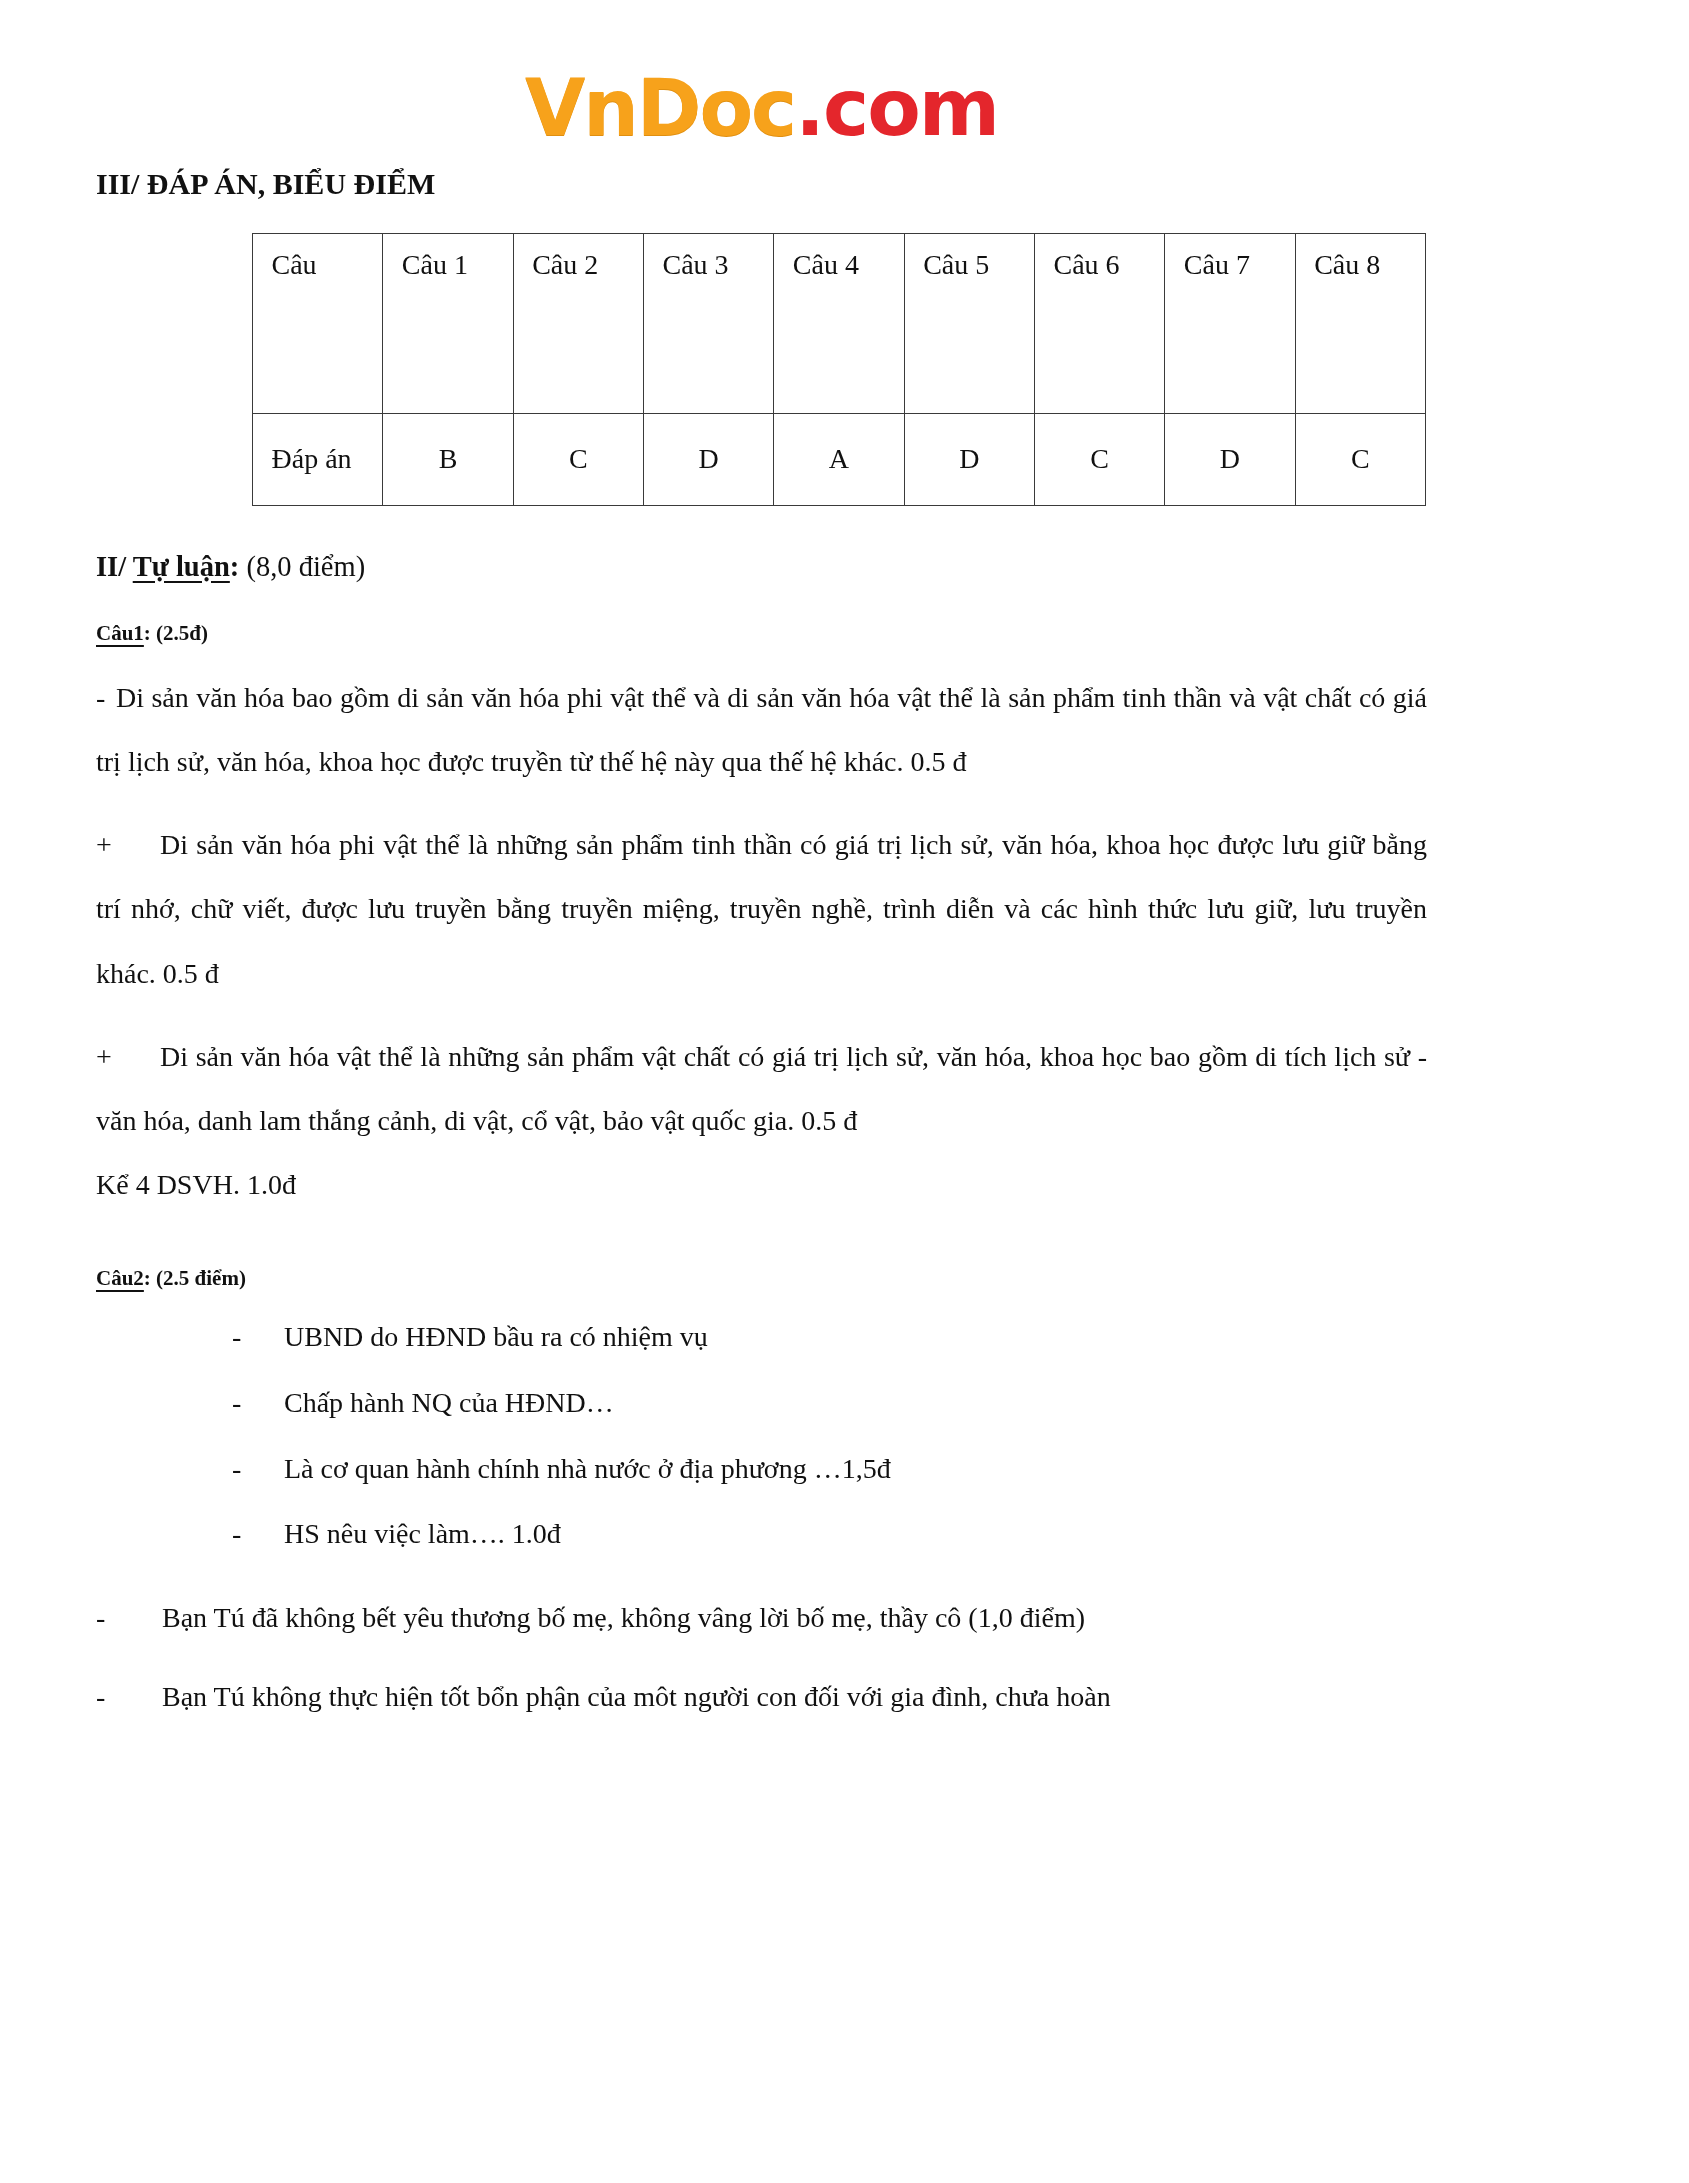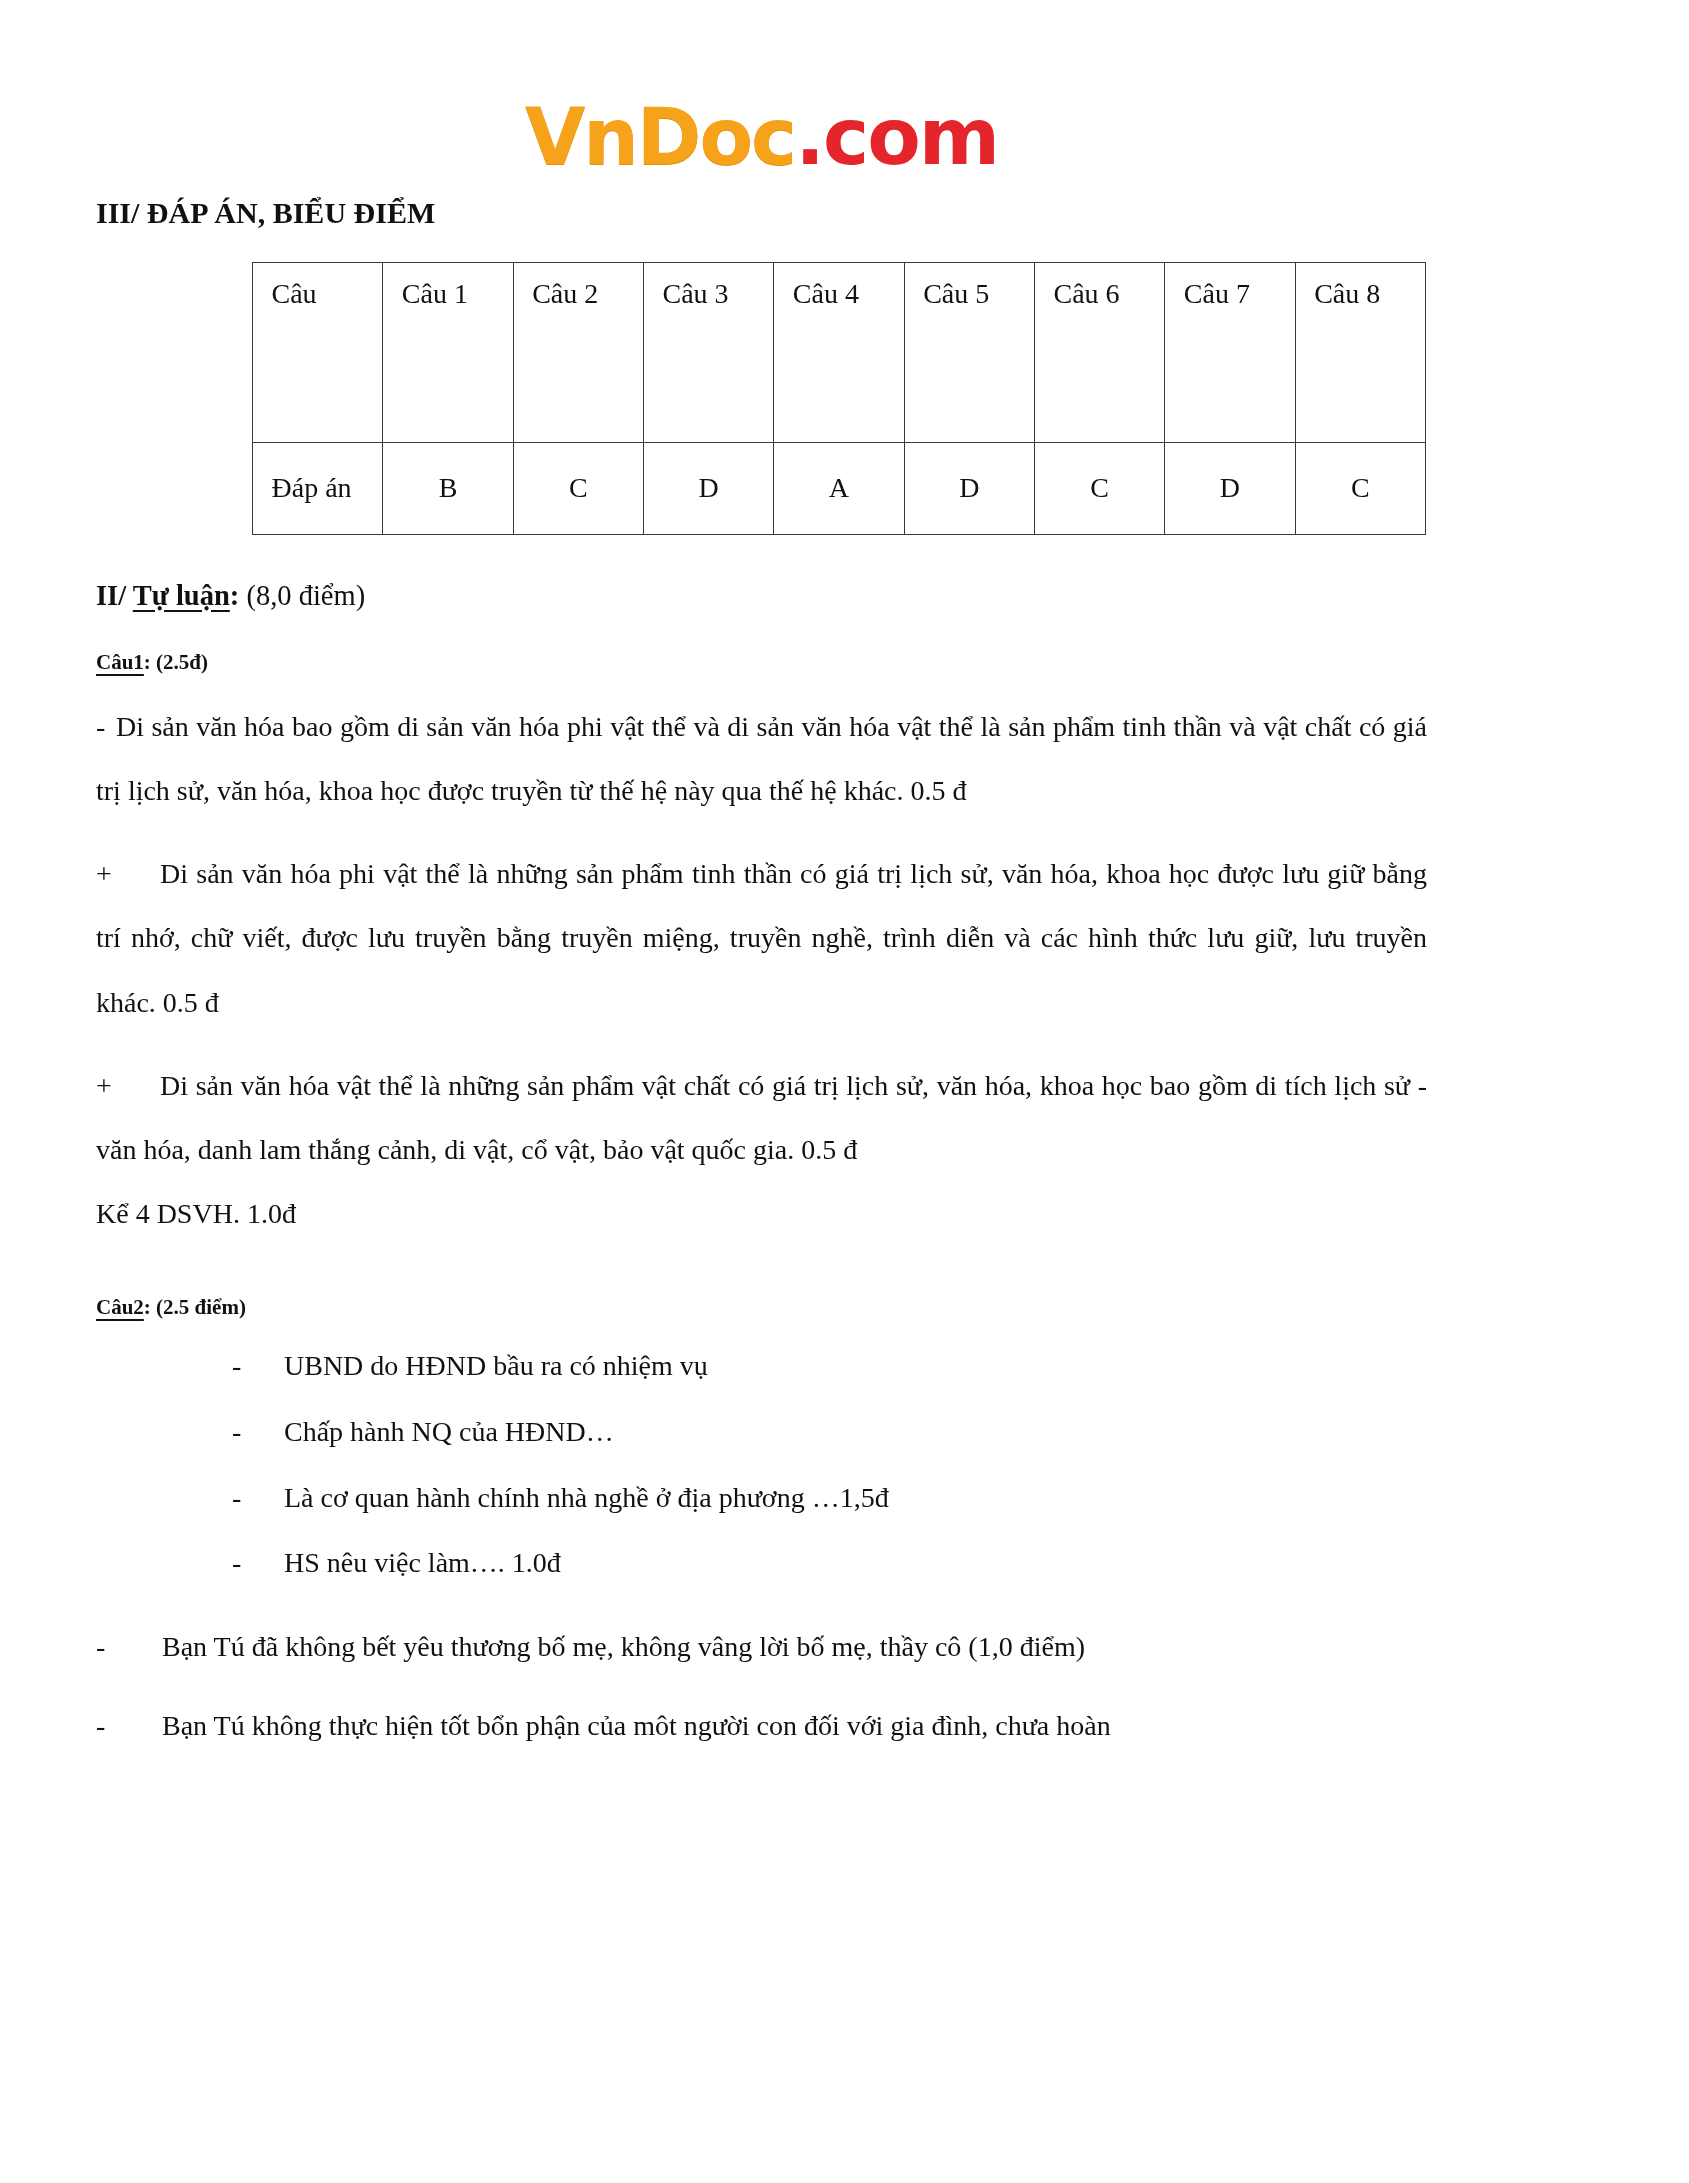--- a/index.html
+++ b/index.html
@@ -5,21 +5,21 @@
   html, body { margin: 0; padding: 0; background: #ffffff; }
   .page {
     position: relative;
     width: 1689px;
     min-height: 2183px;
     box-sizing: border-box;
     background: #ffffff;
     color: #111111;
     font-family: "Liberation Serif", serif;
     font-size: 28px;
-    padding: 98px 262px 79px 96px;
+    padding: 69px 262px 79px 96px;
     overflow: hidden;
   }
 
   
   .logo {
     text-align: center;
     font-family: "DejaVu Sans", sans-serif;
     font-weight: bold;
     font-size: 78px;
     letter-spacing: -2px;
@@ -174,21 +174,21 @@
     <div class="item">
       <span class="marker">-</span>
         <span class="txt">UBND do HĐND bầu ra có nhiệm vụ</span>
     </div>
     <div class="item">
       <span class="marker">-</span>
         <span class="txt">Chấp hành NQ của HĐND…</span>
     </div>
     <div class="item">
       <span class="marker">-</span>
-        <span class="txt">Là cơ quan hành chính nhà nghề ở địa phương …1,5đ</span>
+        <span class="txt">Là cơ quan hành chính nhà nước ở địa phương …1,5đ</span>
     </div>
     <div class="item">
       <span class="marker">-</span>
         <span class="txt">HS nêu việc làm…. 1.0đ</span>
     </div>
   </div>
 
 
   <div class="list3">
     <div class="item">

